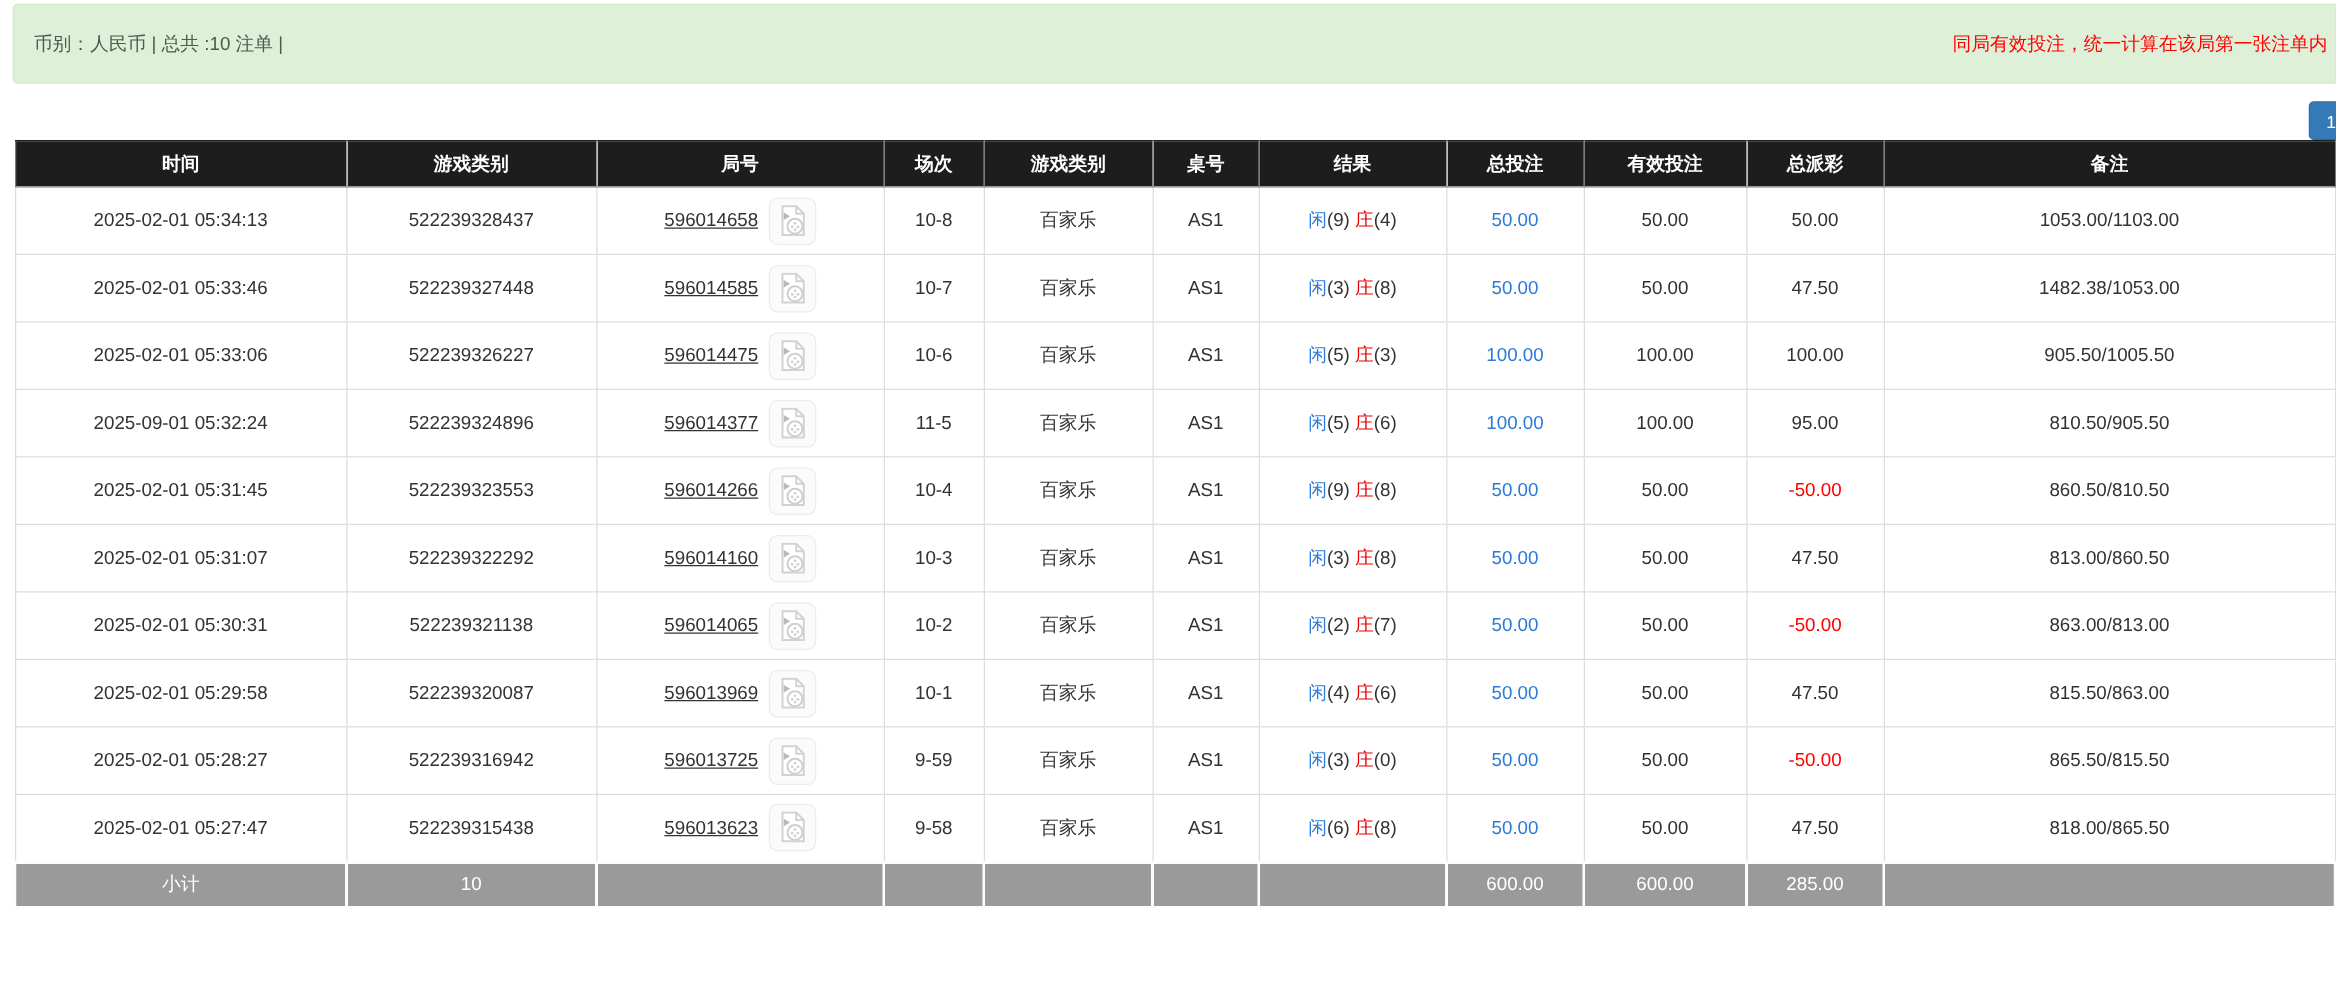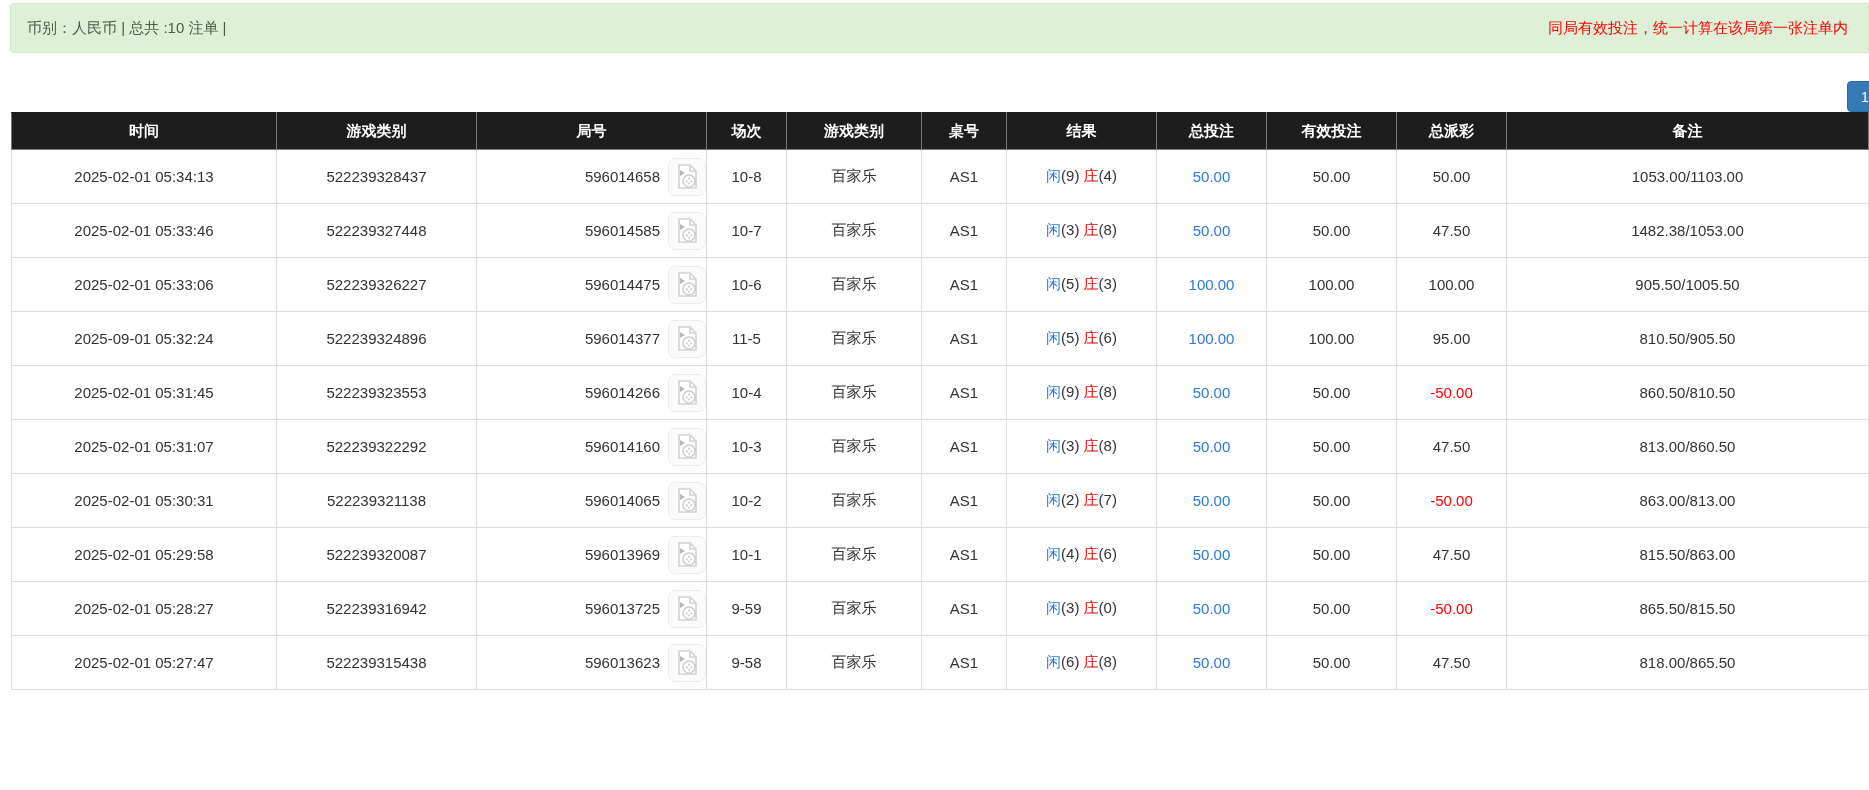--- a/index.html
+++ b/index.html
@@ -2,25 +2,25 @@
 <html style="--blue: #2d7bd9; --red: #e60000; --neg-red: #ff0000; --green-bg: #dff0d8; --green-border: #d6e9c6; --notice-text: #4c5b4c; --pager-bg: #337ab7; --header-bg: #1d1d1d; --summary-bg: #9a9a9a;"><head>
 <meta charset="utf-8">
 <style>
   * { margin:0; padding:0; box-sizing:border-box; }
   html,body { width:1869px; height:790px; overflow:hidden; background:#fff;
               font-family:"Liberation Sans","DejaVu Sans",sans-serif; }
   .page { position:relative; width:1869px; height:790px; }
 
   
   .notice-bar {
-    position:absolute; top:3px; left:10px; right:0; height:50px;
+    position:absolute; top:3px; left:10px; right:0; height:64px;
     background:var(--green-bg,#dff0d8); border:1px solid var(--green-border,#d6e9c6);
     border-radius:4px 0 0 4px;
     display:flex; align-items:center; justify-content:space-between;
-    padding:0 20px 0 16px; font-size:15px;
+    padding:0 6px 0 16px; font-size:15px;
   }
   .notice-left  { color:var(--notice-text,#4c5b4c); }
   .notice-right { color:var(--neg-red,#ff0000); }
 
   
   .pager {
     position:absolute; top:81px; left:1847px; width:36px; height:31px;
     background:var(--pager-bg,#337ab7); border:1px solid #2e6da4; border-radius:4px;
     color:#fff; font-size:14px; display:flex; align-items:center; justify-content:center;
     cursor:pointer;
@@ -44,21 +44,21 @@
     border:2px solid #fdfdfd; font-size:15px;
   }
   td, th { overflow:hidden; white-space:nowrap; text-align:center; }
 
   .blue   { color:var(--blue,#2d7bd9); }
   .red    { color:var(--red,#e60000); }
   .neg    { color:var(--neg-red,#ff0000); }
   a.bet-link { color:var(--blue,#2d7bd9); text-decoration:none; cursor:pointer; }
 
   
-  .round-cell-inner { display:flex; align-items:center; justify-content:flex-end; gap:8px; }
+  .round-cell-inner { display:flex; align-items:center; justify-content:center; gap:8px;text-decoration:underline; }
   .video-btn {
     width:38px; height:38px; background:#fbfbfb; border:1px solid #ececec;
     border-radius:7px; display:inline-flex; align-items:center; justify-content:center;
     cursor:pointer; padding:0;
   }
 </style>
 </head>
 <body>
 
 <div class="page">
@@ -444,17 +444,30 @@
         <span class="blue">闲</span><span>(6)</span>
         <span class="red">庄</span><span>(8)</span>
       </td>
       <td><a class="bet-link">50.00</a></td>
       <td>50.00</td>
       <td>47.50</td>
       <td>818.00/865.50</td>
     </tr>
   </tbody>
     <tfoot id="tfoot">
+    <tr>
+      <td>小计</td>
+      <td>10</td>
+      <td></td>
+          <td></td>
+      <td></td>
+          <td></td>
+      <td></td>
+      <td>600.00</td>
+      <td>600.00</td>
+      <td>285.00</td>
+      <td></td>
+    </tr>
 
   </tfoot>
   </table>
 
 </div>
 
 </body></html>

